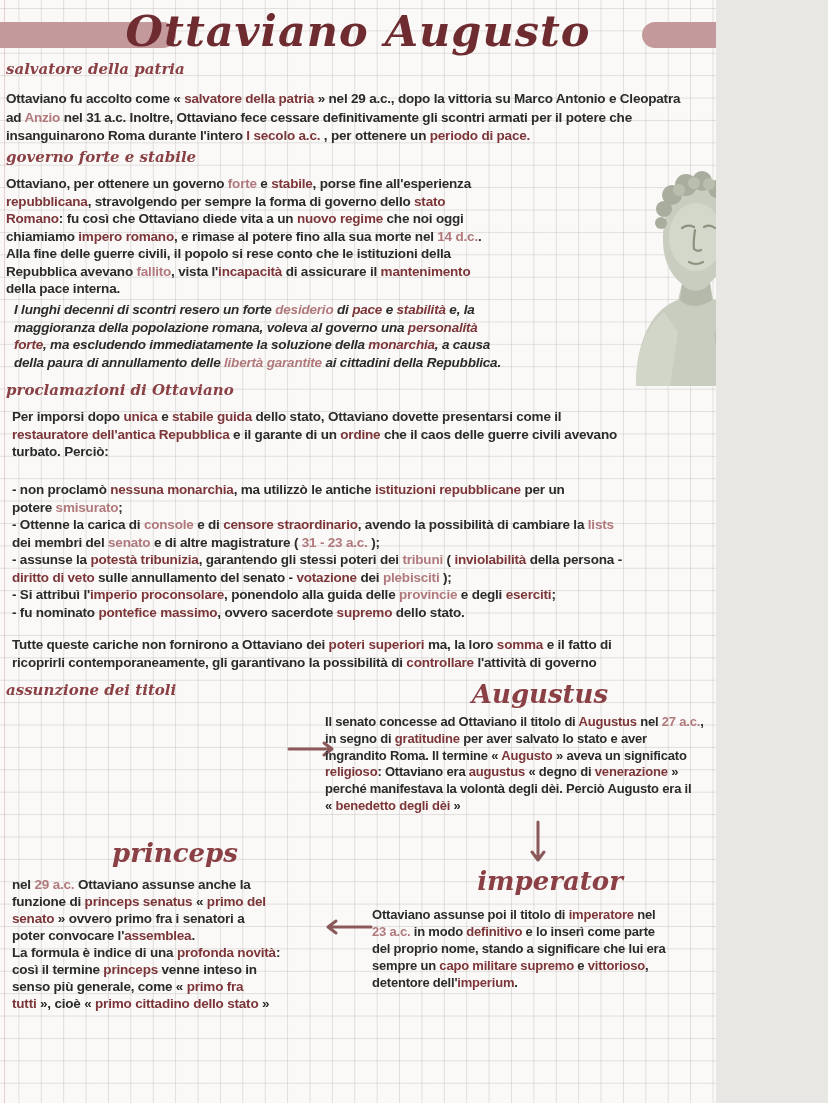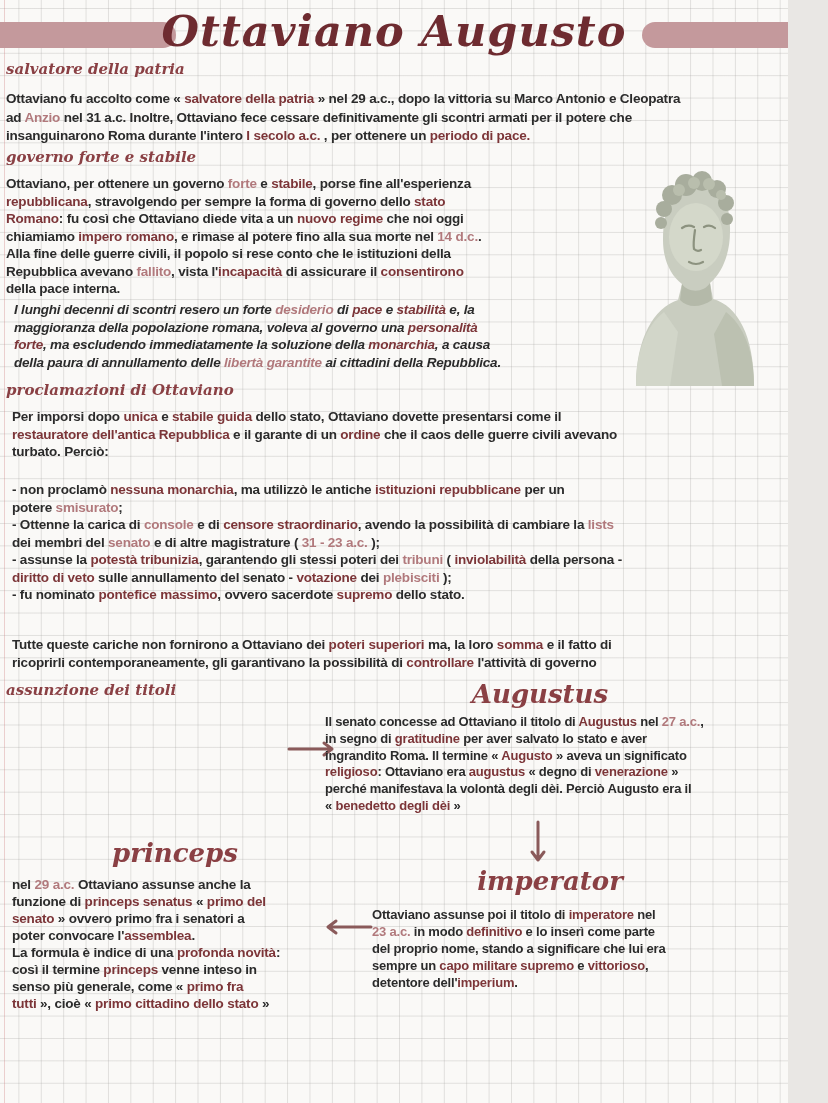--- a/index.html
+++ b/index.html
@@ -1,17 +1,17 @@
 <!DOCTYPE html>
 <html><head>
 <meta charset="utf-8">
 <style>
   html,body{margin:0;padding:0;background:#e9e7e4;}
   .page{
-    position:relative;width:788px;height:1103px;overflow:hidden;
+    position:relative;width:716px;height:1103px;overflow:hidden;
     background-color:#faf9f7;
     background-image:
       linear-gradient(to right, rgba(165,163,160,.30) 1px, transparent 1px),
       linear-gradient(to bottom, rgba(165,163,160,.30) 1px, transparent 1px);
     background-size:22.4px 22.4px;
     background-position:-4px 8px;
     font-family:"Liberation Sans", sans-serif;
   }
   .margin-line{position:absolute;left:4px;top:0;bottom:0;width:1px;background:rgba(205,130,130,.35);}
   .bar{position:absolute;top:22px;height:26px;background:#c4999c;}
@@ -53,21 +53,21 @@
   <div class="hand" style="left:6px;top:90px;line-height:18.5px;"><span>Ottaviano fu accolto come « </span><span class="hl-m">salvatore della patria</span><span> » nel 29 a.c., dopo la vittoria su Marco Antonio e Cleopatra
 ad </span><span class="hl-r">Anzio</span><span> nel 31 a.c. Inoltre, Ottaviano fece cessare definitivamente gli scontri armati per il potere che
 insanguinarono Roma durante l'intero </span><span class="hl-m">I secolo a.c.</span><span> , per ottenere un </span><span class="hl-m">periodo di pace.</span></div>
 
   <div class="abs script-h h-small" style="left:6px;top:148px;">governo forte e stabile</div>
   <div class="hand" style="left:6px;top:175px;"><span>Ottaviano, per ottenere un governo </span><span class="hl-r">forte</span><span> e </span><span class="hl-m">stabile</span><span>, porse fine all'esperienza
 </span><span class="hl-m">repubblicana</span><span>, stravolgendo per sempre la forma di governo dello </span><span class="hl-m">stato
 Romano</span><span>: fu così che Ottaviano diede vita a un </span><span class="hl-m">nuovo regime</span><span> che noi oggi
 chiamiamo </span><span class="hl-m">impero romano</span><span>, e rimase al potere fino alla sua morte nel </span><span class="hl-r">14 d.c.</span><span>.
 Alla fine delle guerre civili, il popolo si rese conto che le istituzioni della
-Repubblica avevano </span><span class="hl-r">fallito</span><span>, vista l'</span><span class="hl-m">incapacità</span><span> di assicurare il </span><span class="hl-m">consentirono</span><span>
+Repubblica avevano </span><span class="hl-r">fallito</span><span>, vista l'</span><span class="hl-m">incapacità</span><span> di assicurare il </span><span class="hl-m">mantenimento</span><span>
 della pace interna.</span></div>
   <div class="hand" style="left:14px;top:301px;font-style:italic;"><span>I lunghi decenni di scontri resero un forte </span><span class="hl-r">desiderio</span><span> di </span><span class="hl-m">pace</span><span> e </span><span class="hl-m">stabilità</span><span> e, la
 maggioranza della popolazione romana, voleva al governo una </span><span class="hl-m">personalità
 forte</span><span>, ma escludendo immediatamente la soluzione della </span><span class="hl-m">monarchia</span><span>, a causa
 della paura di annullamento delle </span><span class="hl-r">libertà garantite</span><span> ai cittadini della Repubblica.</span></div>
 
   <svg class="abs" style="left:620px;top:156px;" width="150" height="230" viewBox="0 0 150 230">
     <path d="M16 230 C16 182 34 152 58 144 L62 128 C50 119 43 103 43 84 C43 47 57 23 76 21 C98 19 111 44 110 76 C110 98 102 117 90 127 L93 143 C118 150 134 180 134 230 Z" fill="#c9cdc0"></path>
     <g fill="#a8ad9d">
       <circle cx="52" cy="39" r="10"></circle>
@@ -102,20 +102,21 @@
 </span><span class="hl-m">restauratore dell'antica Repubblica</span><span> e il garante di un </span><span class="hl-m">ordine</span><span> che il caos delle guerre civili avevano
 turbato. Perciò:</span></div>
 
   <div class="abs" style="left:12px;top:481px;">
     <div class="hand" style="position:static;"><span>- non proclamò </span><span class="hl-m">nessuna monarchia</span><span>, ma utilizzò le antiche </span><span class="hl-m">istituzioni repubblicane</span><span> per un
 potere </span><span class="hl-r">smisurato</span><span>;</span></div>
     <div class="hand" style="position:static;"><span>- Ottenne la carica di </span><span class="hl-r">console</span><span> e di </span><span class="hl-m">censore straordinario</span><span>, avendo la possibilità di cambiare la </span><span class="hl-r">lists</span><span>
 dei membri del </span><span class="hl-r">senato</span><span> e di altre magistrature ( </span><span class="hl-r">31 - 23 a.c.</span><span> );</span></div>
     <div class="hand" style="position:static;"><span>- assunse la </span><span class="hl-m">potestà tribunizia</span><span>, garantendo gli stessi poteri dei </span><span class="hl-r">tribuni</span><span> ( </span><span class="hl-m">inviolabilità</span><span> della persona -
 </span><span class="hl-m">diritto di veto</span><span> sulle annullamento del senato - </span><span class="hl-m">votazione</span><span> dei </span><span class="hl-r">plebisciti</span><span> );</span></div>
+    <div class="hand" style="position:static;"><span>- Si attribuì l'</span><span class="hl-m">imperio proconsolare</span><span>, ponendolo alla guida delle </span><span class="hl-r">provincie</span><span> e degli </span><span class="hl-m">eserciti</span><span>;</span></div>
     <div class="hand" style="position:static;"><span>- fu nominato </span><span class="hl-m">pontefice massimo</span><span>, ovvero sacerdote </span><span class="hl-m">supremo</span><span> dello stato.</span></div>
   </div>
 
   <div class="hand" style="left:12px;top:636px;"><span>Tutte queste cariche non fornirono a Ottaviano dei </span><span class="hl-m">poteri superiori</span><span> ma, la loro </span><span class="hl-m">somma</span><span> e il fatto di
 ricoprirli contemporaneamente, gli garantivano la possibilità di </span><span class="hl-m">controllare</span><span> l'attività di governo</span></div>
 
   <div class="abs script-h h-small" style="left:6px;top:681px;">assunzione dei titoli</div>
 
   <svg class="abs" style="left:286px;top:740px;" width="54" height="18" viewBox="0 0 54 18">
     <path class="arrow" d="M3 9 H46 M46 9 L38 3 M46 9 L38 15"></path>

